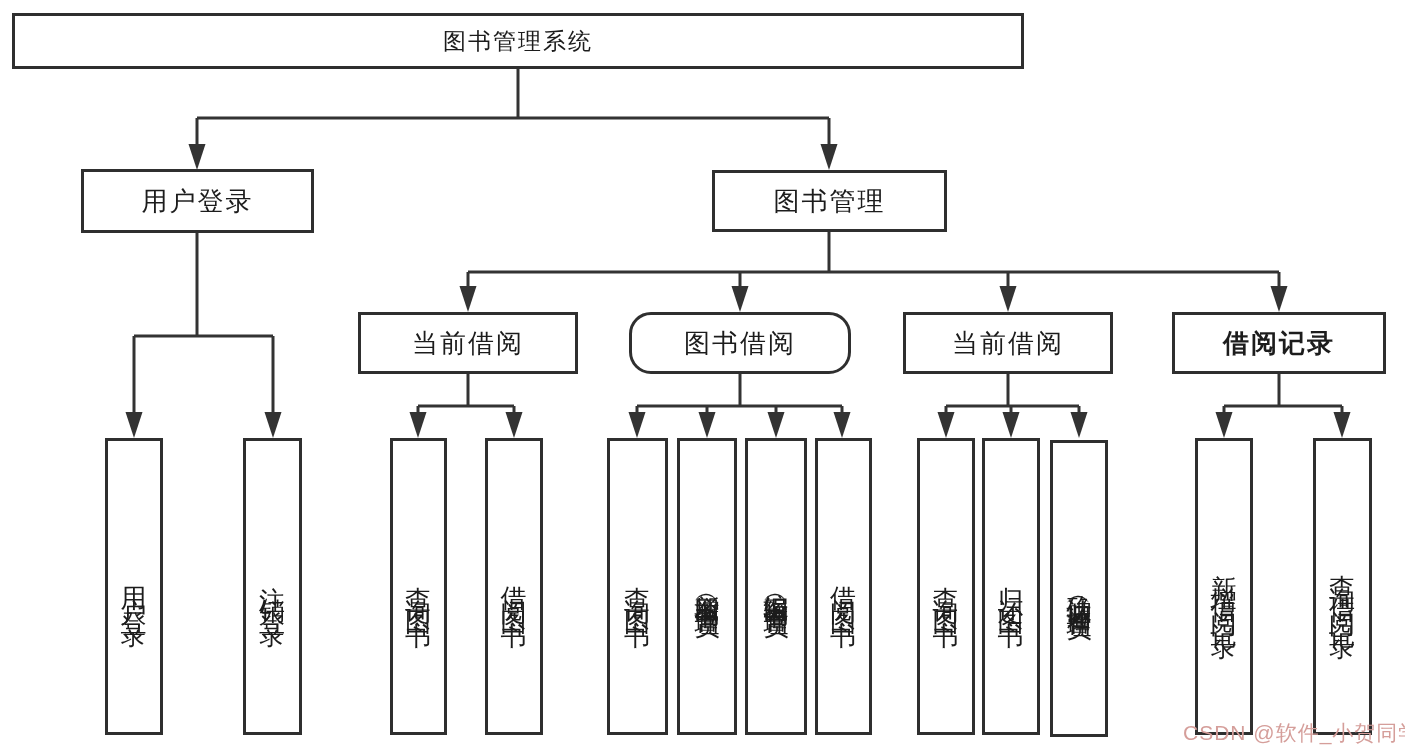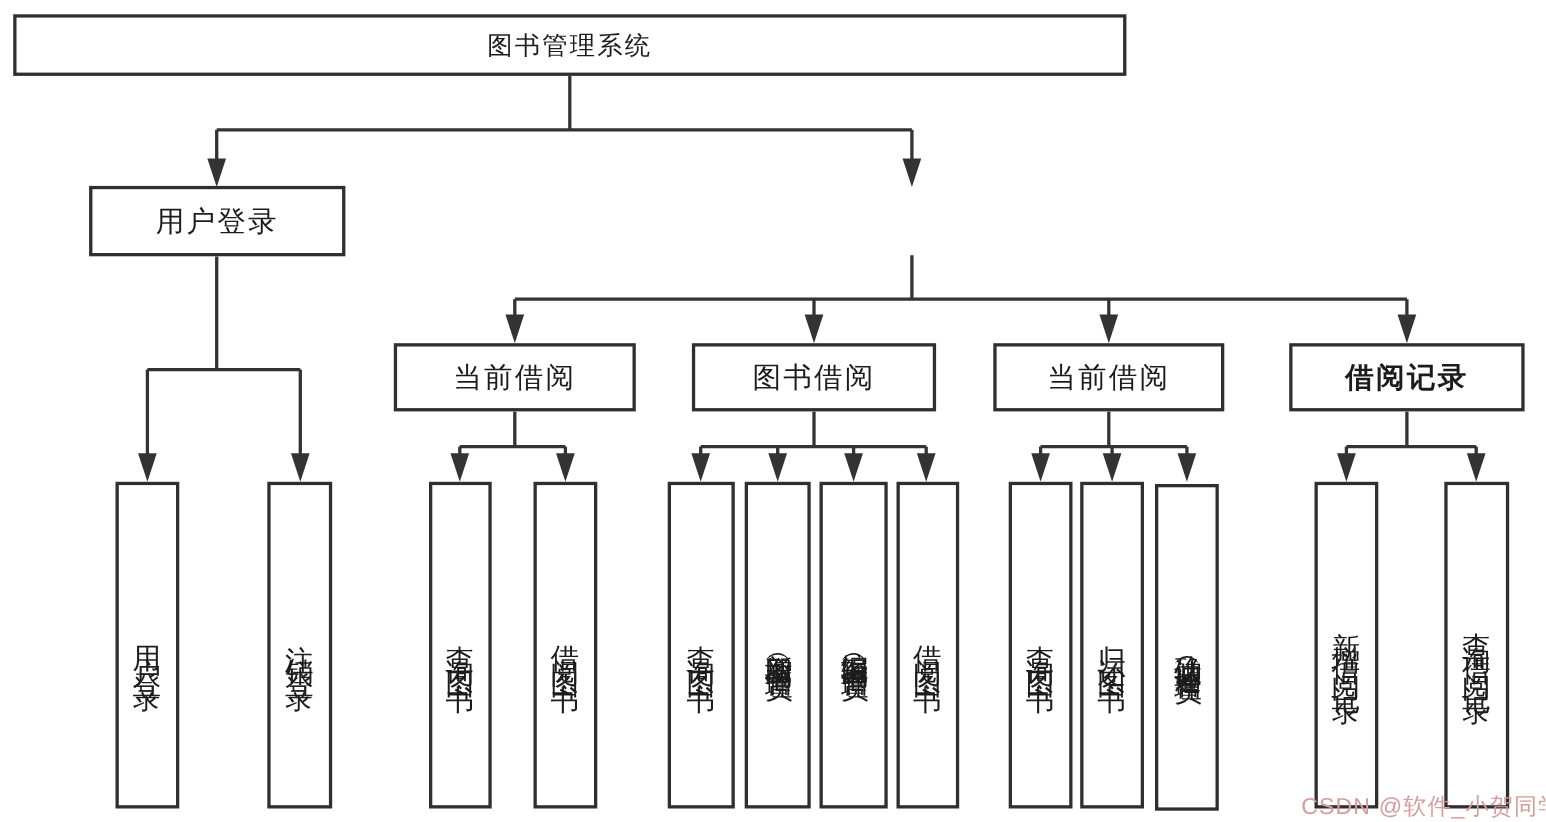--- a/index.html
+++ b/index.html
@@ -87,23 +87,24 @@
     <path d="M1224 406 H1342"></path>
     <path d="M1224 406 V414"></path>
       <polygon points="1215.5,412 1232.5,412 1224,438"></polygon>
     <path d="M1342 406 V414"></path>
       <polygon points="1333.5,412 1350.5,412 1342,438"></polygon>
   </svg>
 
   <div class="node h root-box" style="left:12px; top:13px; width:1012px; height:56px;">图书管理系统</div>
 
   <div class="node h" style="left:81px; top:169px; width:233px; height:64px;">用户登录</div>
+  <div class="node h" style="left:712px; top:170px; width:235px; height:62px;">图书管理</div>
 
   <div class="node h" style="left:358px; top:312px; width:220px; height:62px;">当前借阅</div>
-  <div class="node h" style="left:629px; top:312px; width:222px; height:62px;">图书借阅</div>
+  <div class="node h" style="left:629px; top:312px; width:222px; height:62px;border-radius:22px;">图书借阅</div>
   <div class="node h" style="left:903px; top:312px; width:210px; height:62px;text-align:center;">当前借阅</div>
   <div class="node h" style="left:1172px; top:312px; width:214px; height:62px;font-weight:bold;">借阅记录</div>
 
   <div class="node v" style="left:105px; top:438px; width:58px; height:297px;">用户登录</div>
   <div class="node v" style="left:243px; top:438px; width:59px; height:297px;">注销登录</div>
 
   <div class="node v" style="left:390px; top:438px; width:57px; height:297px;">查询图书</div>
   <div class="node v" style="left:485px; top:438px; width:58px; height:297px;">借阅图书</div>
 
   <div class="node v" style="left:607px; top:438px; width:61px; height:297px;">查询图书</div>

